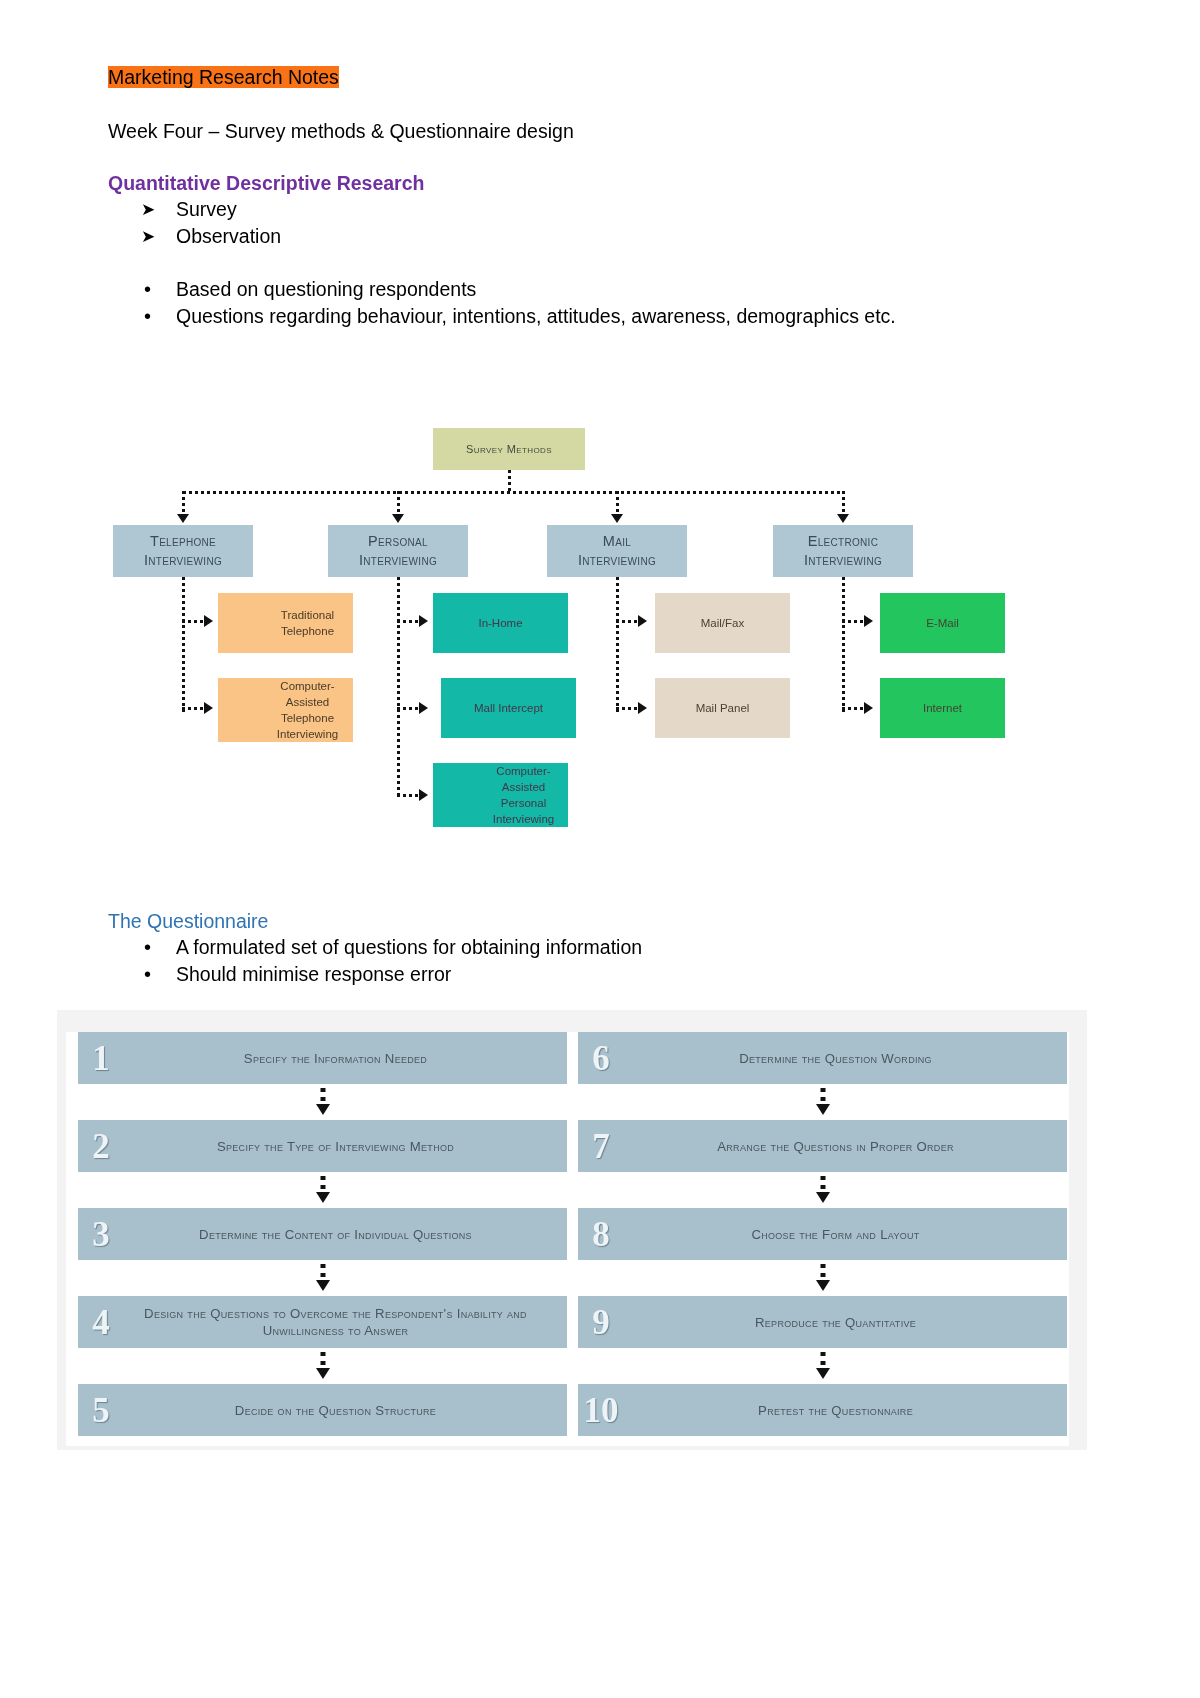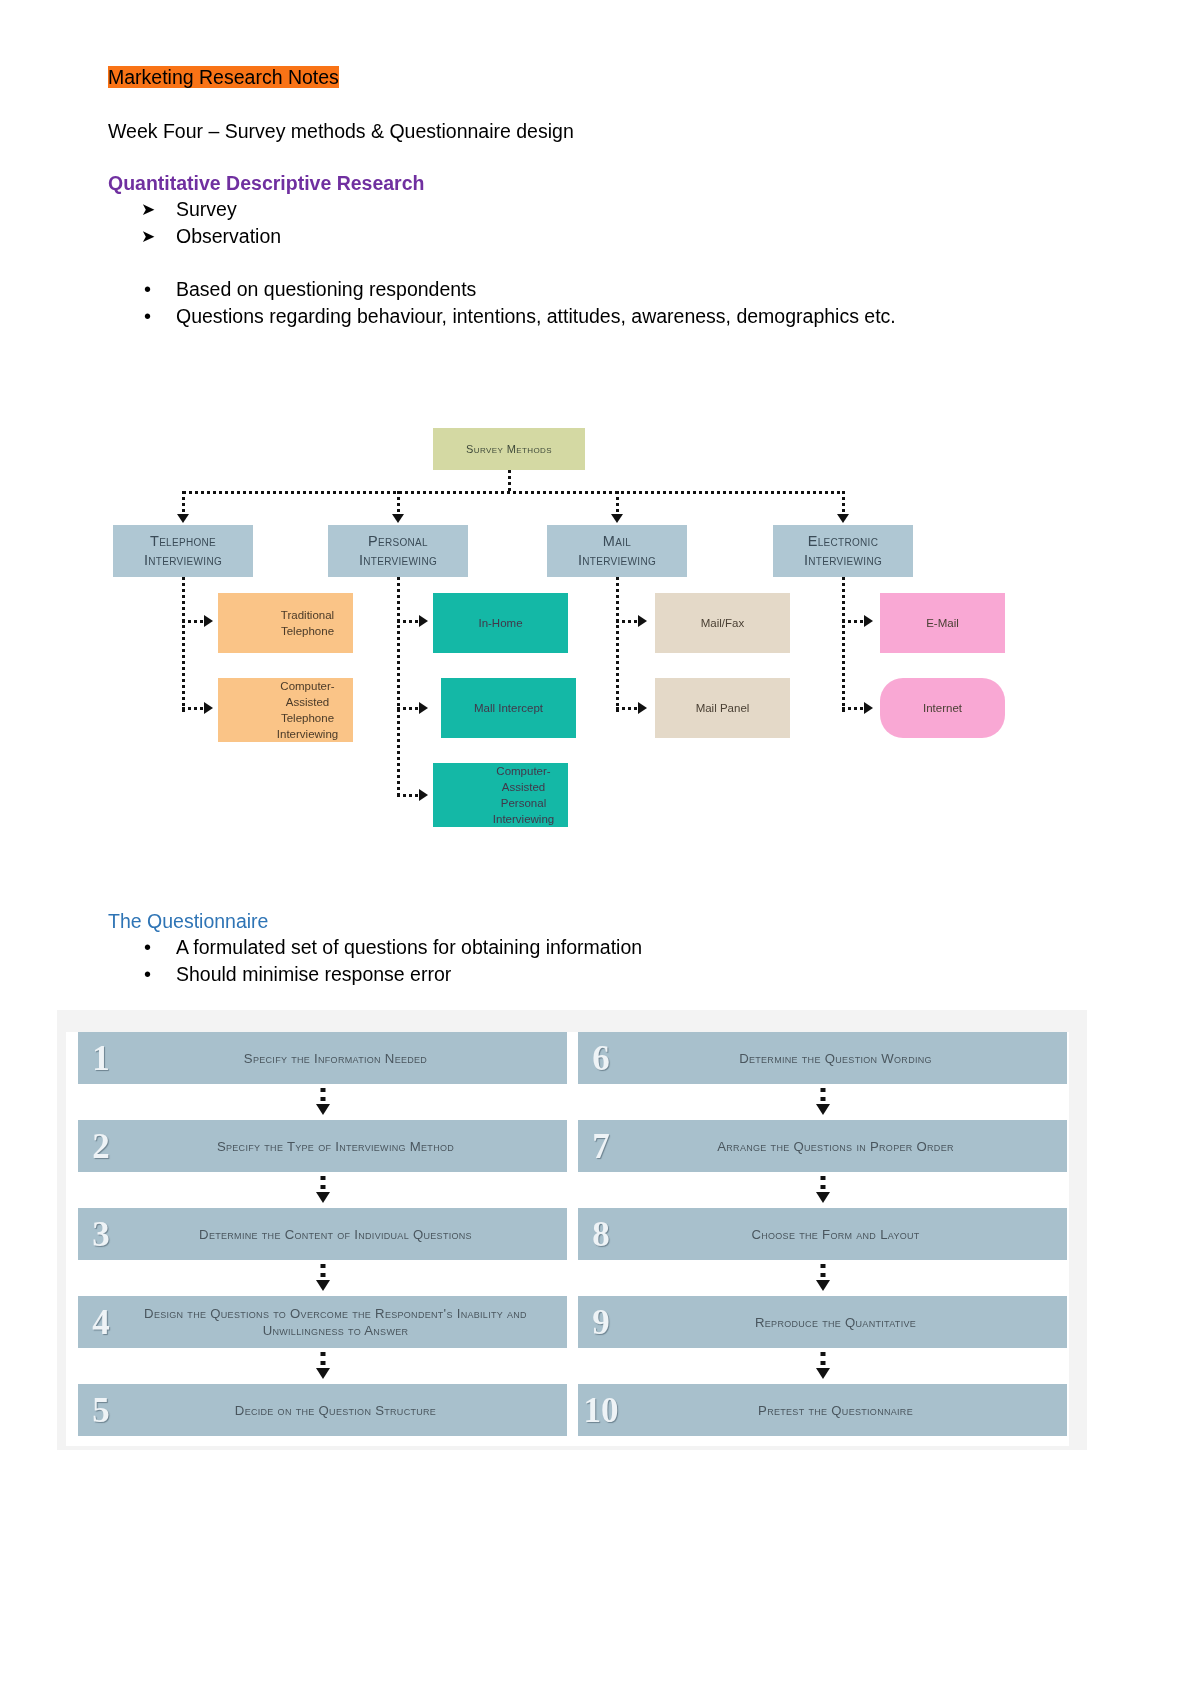--- a/index.html
+++ b/index.html
@@ -108,21 +108,21 @@
     background: #afc7d3;
     color: #3a4b57;
     font-size: 14.5px;
     font-variant: small-caps;
     line-height: 19px;
     letter-spacing: 0.3px;
   }
   .sd-tel   { background: #fac487; color: #4a3a28; font-size: 11.5px; line-height: 16px; padding-left: 44px;}
   .sd-pers  { background: #14b8a6; color: #42374a; font-size: 11.5px; line-height: 16px;}
   .sd-mail  { background: #e4d9c8; color: #4a4034; font-size: 11.5px; line-height: 16px;}
-  .sd-elec  { background: #f9a8d4; color: #4a4034; font-size: 11.5px; line-height: 16px;}
+  .sd-elec  { background: #22c55e; color: #4a4034; font-size: 11.5px; line-height: 16px;}
 
   .dot-v {
     position: absolute;
     width: 3px;
     background-image: linear-gradient(to bottom, #111 0 3px, transparent 3px 6px);
     background-size: 3px 6px;
   }
   .dot-h {
     position: absolute;
     height: 3px;
@@ -318,21 +318,21 @@
     <div class="arrow-right" style="left:538px; top:287px;"></div>
     <div class="sd-box sd-mail" style="left:555px; top:178px; width:135px; height:60px;">Mail/Fax</div>
     <div class="sd-box sd-mail" style="left:555px; top:263px; width:135px; height:60px;">Mail Panel</div>
 
     <div class="dot-v" style="left:742px; top:162px; height:135px;"></div>
     <div class="dot-h" style="left:742px; top:205px; width:23px;"></div>
     <div class="arrow-right" style="left:764px; top:200px;"></div>
     <div class="dot-h" style="left:742px; top:292px; width:23px;"></div>
     <div class="arrow-right" style="left:764px; top:287px;"></div>
     <div class="sd-box sd-elec" style="left:780px; top:178px; width:125px; height:60px;">E-Mail</div>
-    <div class="sd-box sd-elec" style="left:780px; top:263px; width:125px; height:60px;border-radius:23px;">Internet</div>
+    <div class="sd-box sd-elec" style="left:780px; top:263px; width:125px; height:60px;">Internet</div>
   </div>
 
   <div class="notes" style="top:908px;">
     <div class="h-blue">The Questionnaire</div>
     <ul class="bullet-list">
       <li><span class="mk">•</span><span>A formulated set of questions for obtaining information</span></li>
       <li><span class="mk">•</span><span>Should minimise response error</span></li>
     </ul>
   </div>
 

